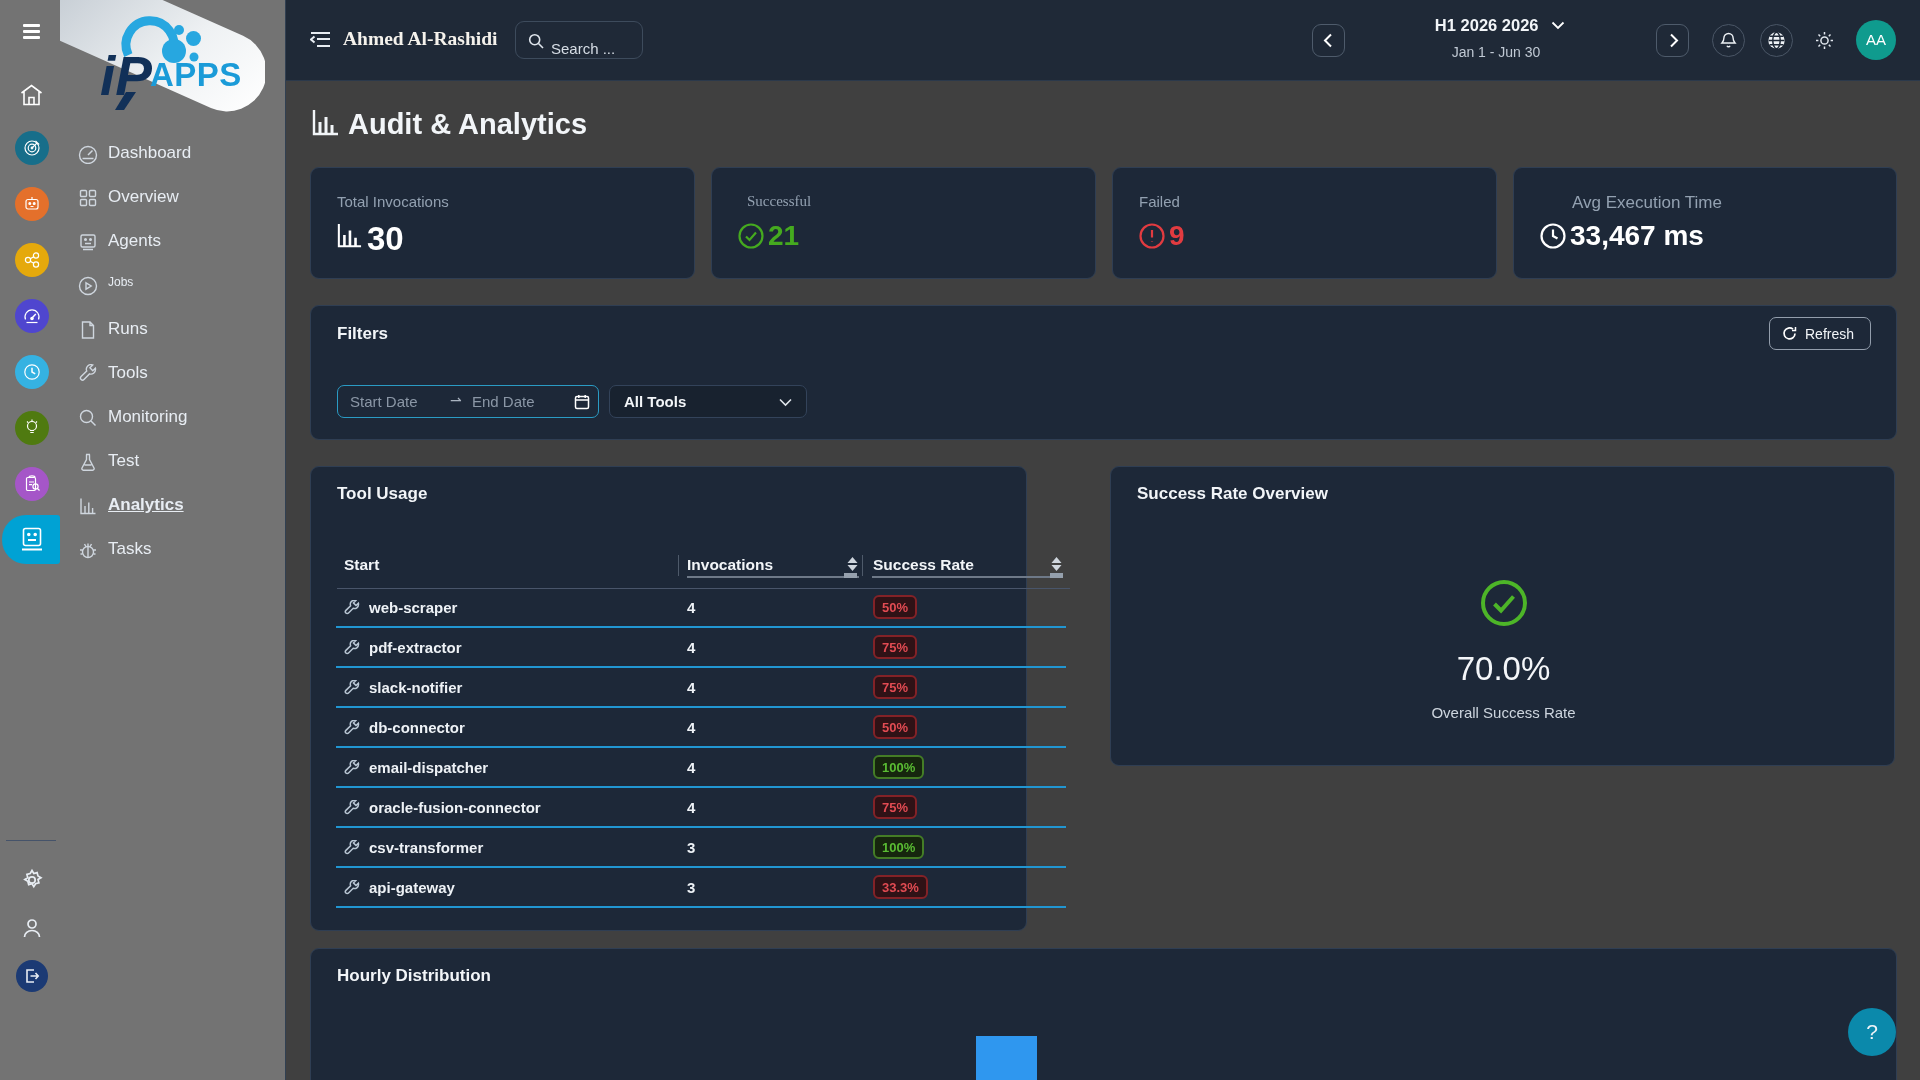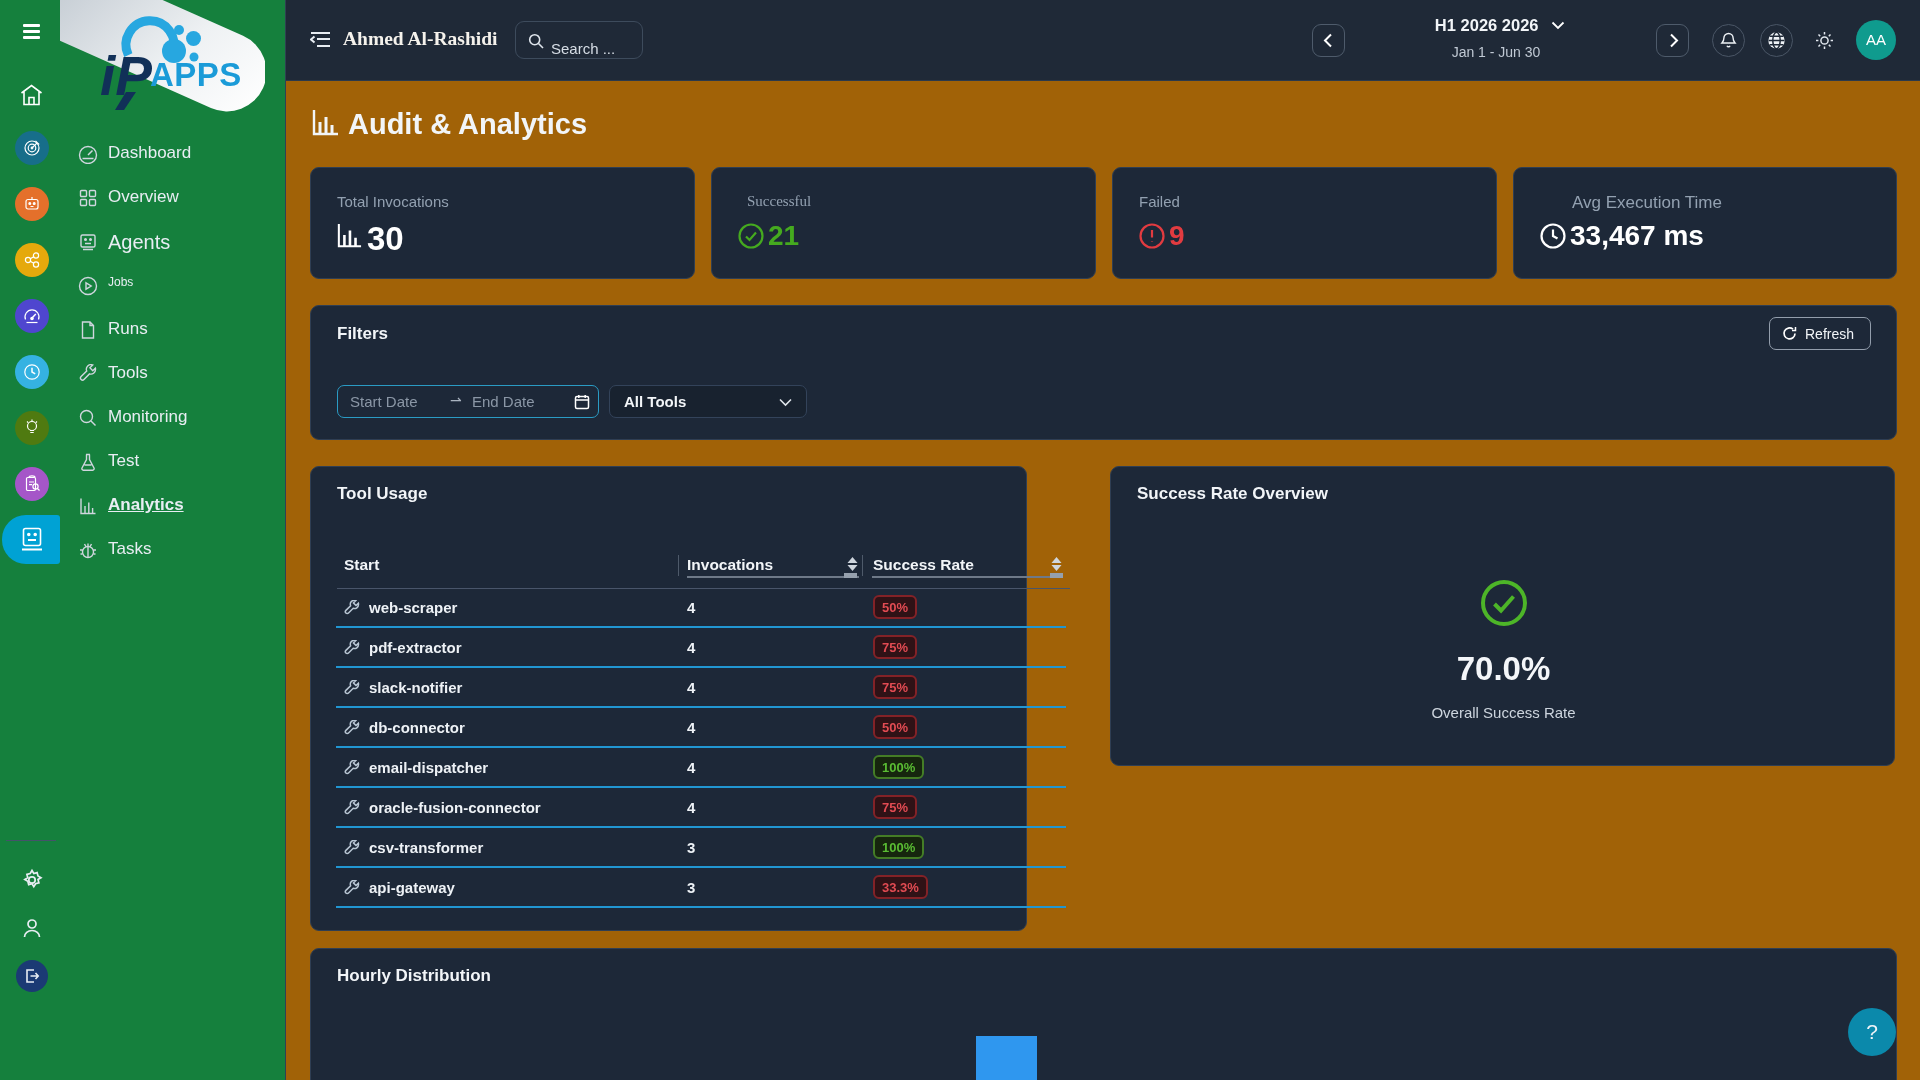--- a/index.html
+++ b/index.html
@@ -1,19 +1,19 @@
 <!DOCTYPE html>
 <html><head>
 <meta charset="utf-8">
 <style>
 * { margin:0; padding:0; box-sizing:border-box; }
 html,body { width:1920px; height:1080px; overflow:hidden; background:#0e1624; font-family:"Liberation Sans", sans-serif; -webkit-font-smoothing:antialiased; }
-.sidebar { position:absolute; left:0; top:0; width:286px; height:1080px; background:#15803d; border-right:1px solid #314052; z-index:5; }
+.sidebar { position:absolute; left:0; top:0; width:286px; height:1080px; background:#737373; border-right:1px solid #314052; z-index:5; }
 .topbar { position:absolute; left:286px; top:0; width:1634px; height:81px; background:#1f2937; border-bottom:1px solid #2b394b; z-index:4; }
-.main { position:absolute; left:286px; top:81px; width:1634px; height:999px; background:#a16207; overflow:hidden; }
+.main { position:absolute; left:286px; top:81px; width:1634px; height:999px; background:#404040; overflow:hidden; }
 .card { position:absolute; background:#1d2838; border:1px solid #2f3e53; border-radius:9px; }
 .muted { color:#93a1b1; }
 svg { display:block; }
 .badge { display:inline-block; border-radius:6px; font-size:13px; font-weight:bold; padding:2.5px 7px; border:2px solid; }
 .badge.red { color:#e14b52; background:#2f1216; border-color:#832227; }
 .badge.green { color:#5abc33; background:#16260e; border-color:#447d26; }
 </style>
 </head>
 <body>
 
@@ -113,21 +113,21 @@
         <rect x="2.5" y="11.5" width="6" height="6" rx="1"></rect>
         <rect x="11.5" y="11.5" width="6" height="6" rx="1"></rect>
       </svg>
       <div style="position:absolute;left:108px;top:187px;font-size:17px;color:#e8edf3;">Overview</div>
       <svg style="position:absolute;left:78px;top:232px;" width="20" height="20" viewBox="0 0 20 20" fill="none" stroke="#cfd6de" stroke-width="1.4">
         <rect x="3" y="3" width="14" height="12" rx="1.5"></rect>
         <circle cx="7.5" cy="7.5" r="0.8" fill="#cfd6de"></circle>
         <circle cx="12.5" cy="7.5" r="0.8" fill="#cfd6de"></circle>
         <path d="M7 11.5 H13 M5 17.5 H15"></path>
       </svg>
-      <div style="position:absolute;left:108px;top:231px;font-size:20px;color:#e8edf3;text-align:center;">Agents</div>
+      <div style="position:absolute;left:108px;top:231px;font-size:17px;color:#e8edf3;text-align:center;">Agents</div>
       <svg style="position:absolute;left:78px;top:276px;" width="20" height="20" viewBox="0 0 20 20" fill="none" stroke="#cfd6de" stroke-width="1.4">
         <circle cx="10" cy="10" r="8.5"></circle>
         <path d="M8 6.8 L13.2 10 L8 13.2 Z"></path>
       </svg>
       <div style="position:absolute;left:108px;top:275px;font-size:12px;color:#e8edf3;">Jobs</div>
       <svg style="position:absolute;left:78px;top:320px;" width="20" height="20" viewBox="0 0 20 20" fill="none" stroke="#cfd6de" stroke-width="1.4">
         <path d="M4.5 2 H12 L15.5 5.5 V18 H4.5 Z M12 2 V5.5 H15.5"></path>
       </svg>
       <div style="position:absolute;left:108px;top:319px;font-size:17px;color:#e8edf3;">Runs</div>
       <svg style="position:absolute;left:78px;top:364px;" width="20" height="20" viewBox="0 0 20 20" fill="none" stroke="#cfd6de" stroke-width="1.4">
@@ -370,21 +370,21 @@
         <div style="position:absolute;left:25px;top:439px;width:730px;height:2px;background:#2196d2;"></div>
       </div>
   </div>
 
   <div class="card" style="left:824px;top:385px;width:785px;height:300px;">
     <div style="position:absolute;left:26px;top:17px;font-size:17px;font-weight:bold;color:#f2f5f8;">Success Rate Overview</div>
     <svg style="position:absolute;left:369px;top:112px;" width="48" height="48" viewBox="0 0 48 48" fill="none" stroke="#4db528" stroke-width="4">
         <circle cx="24" cy="24" r="21"></circle>
         <path d="M14.5 25 L21 31.5 L33.5 17.5"></path>
       </svg>
-    <div style="position:absolute;left:0;top:183px;width:785px;text-align:center;font-size:33px;font-weight:bold;color:#f4f6f9;">70.0%</div>
+    <div style="position:absolute;left:0;top:183px;width:785px;text-align:center;font-size:33px;font-weight:normal;color:#f4f6f9;">70.0%</div>
     <div style="position:absolute;left:0;top:237px;width:785px;text-align:center;font-size:15px;color:#cdd5de;">Overall Success Rate</div>
   </div>
 
   <div class="card" style="left:24px;top:867px;width:1587px;height:210px;">
     <div style="position:absolute;left:26px;top:17px;font-size:17px;font-weight:bold;color:#f2f5f8;">Hourly Distribution</div>
     <div style="position:absolute;left:665px;top:87px;width:61px;height:123px;background:#2f97ef;"></div>
   </div>
 </div>
 
 <div style="position:absolute;left:1848px;top:1008px;width:48px;height:48px;border-radius:50%;background:#0b89ab;color:#eef4f8;font-size:21px;text-align:center;line-height:48px;z-index:9;">?</div>

